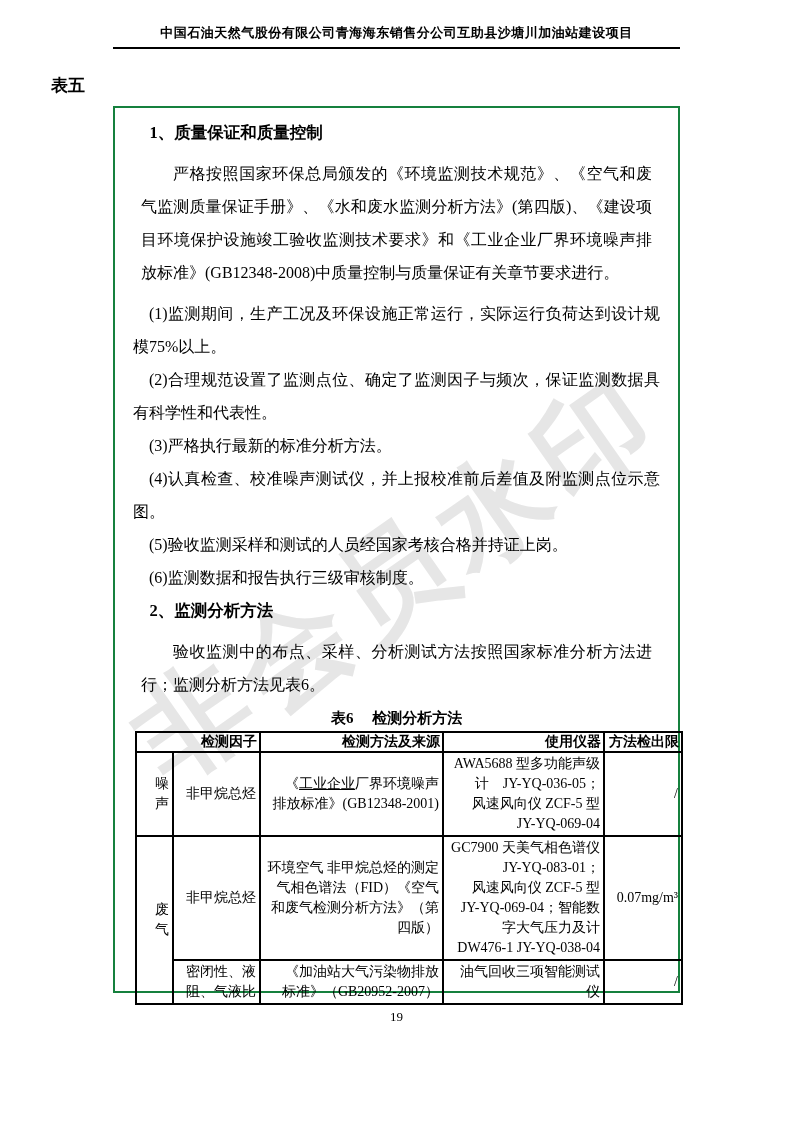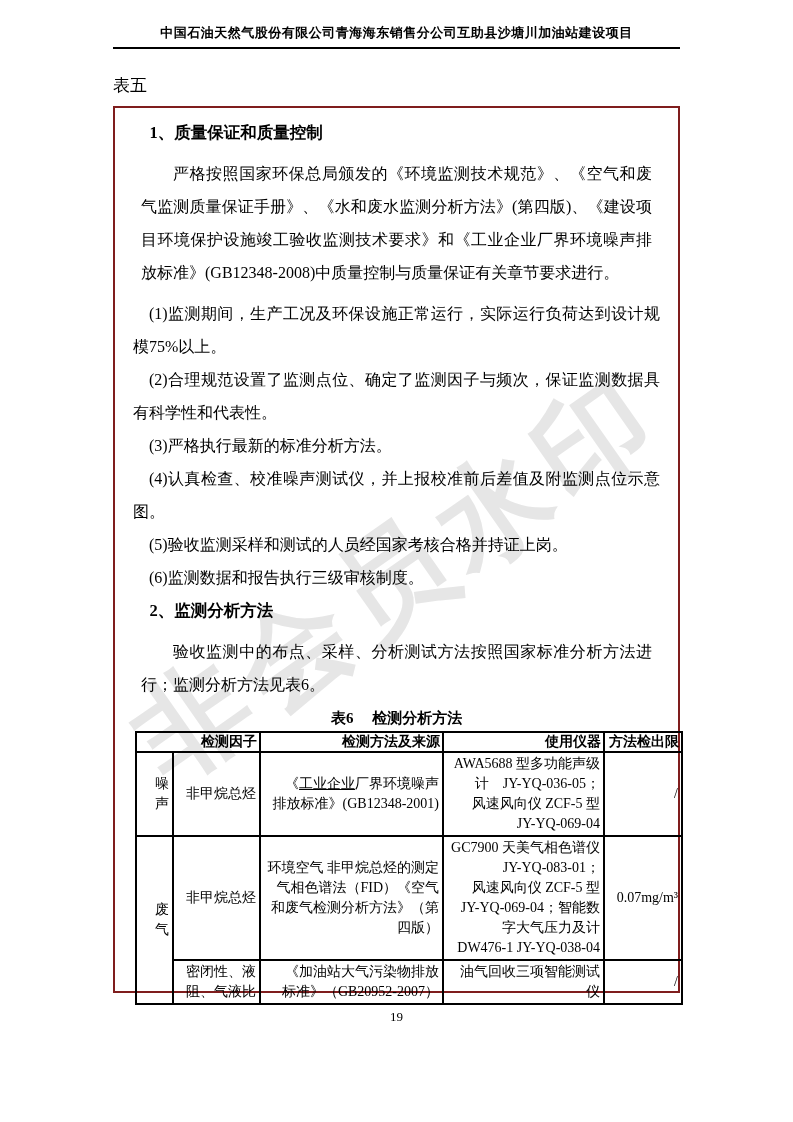--- a/index.html
+++ b/index.html
@@ -12,24 +12,24 @@
     transform:translate(-50%,-50%) rotate(-35deg);
     font-size:112px; letter-spacing:10px; white-space:nowrap;
     color:#e6e6e6; font-weight:bold; pointer-events:none;
   }
   .page-content { position:relative; z-index:1; }
   .doc-header {
     padding-top:24px; margin:0 113px; text-align:center;
     font-size:13px; font-weight:bold; letter-spacing:0.5px;
   }
   .header-rule { margin:5px 113px 0; border-bottom:2px solid #000; }
-  .table-label { margin:25px 113px 0; font-size:17px; font-weight:normal; }
+  .table-label { margin:25px 51px 0; font-size:17px; font-weight:bold; }
   .content-box {
     box-sizing:border-box; margin:9px 113px 0; height:887px;
-    border:2px solid #7f1d1d; padding:8px 18px 0;
+    border:2px solid #15803d; padding:8px 18px 0;
   }
   .sec-title { margin:0; font-size:16.5px; font-weight:bold; line-height:33px; text-indent:1em; }
   .body-para { margin:8px; font-size:16px; line-height:33px; text-align:justify; text-indent:2em; }
   .item-para { margin:0; font-size:16px; line-height:33px; text-align:justify; text-indent:1em; }
   .table6-caption { margin:4px 0 3px; text-align:center; font-size:15px; font-weight:bold; }
   table.t6 { border-collapse:collapse; table-layout:fixed; width:546px; margin-left:2px; }
   table.t6 th, table.t6 td {
     border:2px solid #000; font-size:14px; line-height:20px;
     text-align:right; vertical-align:middle; padding:1px 3px;
     white-space:pre-line; overflow:hidden;

